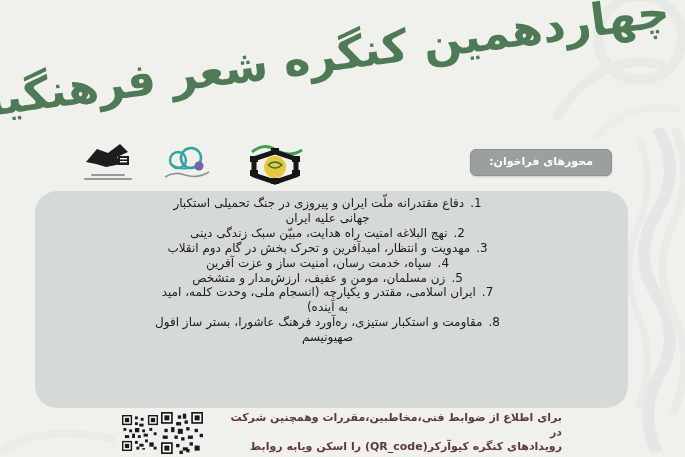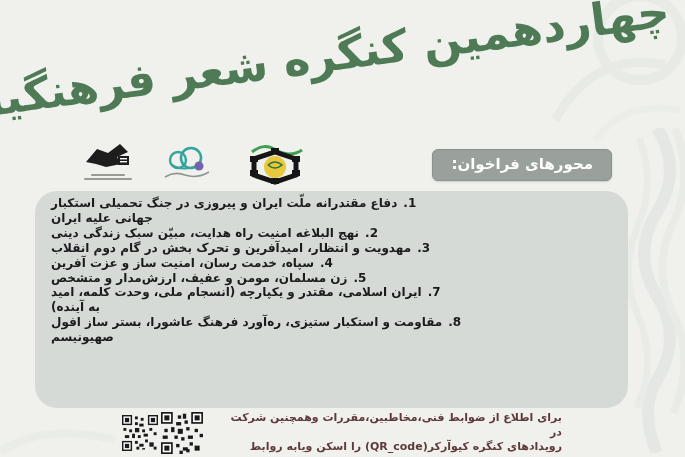--- a/index.html
+++ b/index.html
@@ -26,34 +26,34 @@
   
   .logo { position:absolute; display:flex; flex-direction:column; align-items:center; }
   .logo-black { left:80px; top:142px; width:56px; }
   .logo-teal  { left:158px; top:146px; width:58px; }
   .logo-hex   { left:243px; top:144px; width:64px; }
   .cap-line { background:#9a9a98; height:2px; border-radius:1px; margin-top:2px; }
   
   .badge {
     position:absolute; top:149px; right:73px;
     background:#9aa09b; border:1px solid #8b918c; border-radius:6px;
-    color:#ffffff; font-weight:bold; font-size:15px;
+    color:#ffffff; font-weight:bold; font-size:11px;
     padding:5px 18px 7px 18px; direction:rtl;
     box-shadow:0 1px 2px rgba(0,0,0,.15);
   }
   
   .themes-box {
     position:absolute; left:35px; top:191px; width:593px; height:217px;
     background:#d6dad6; border-radius:22px;
     padding:5px 24px 4px 16px;
     direction:rtl;
   }
   .theme {
-    font-size:12px; font-weight:bold; color:#1b1b1d;
-    line-height:14.9px; text-align:left;
+    font-size:12px; font-weight:normal; color:#1b1b1d;
+    line-height:14.9px; text-align:center;
   }
   .theme .num { margin-left:6px; }
   .theme .txt { white-space:pre-wrap; }
   
   .qr { position:absolute; }
   .qr-1 { left:122px; top:415px; }
   .qr-2 { left:161px; top:412px; }
   .footer-text {
     position:absolute; top:411px; right:123px; width:345px;
     direction:rtl; text-align:right;

